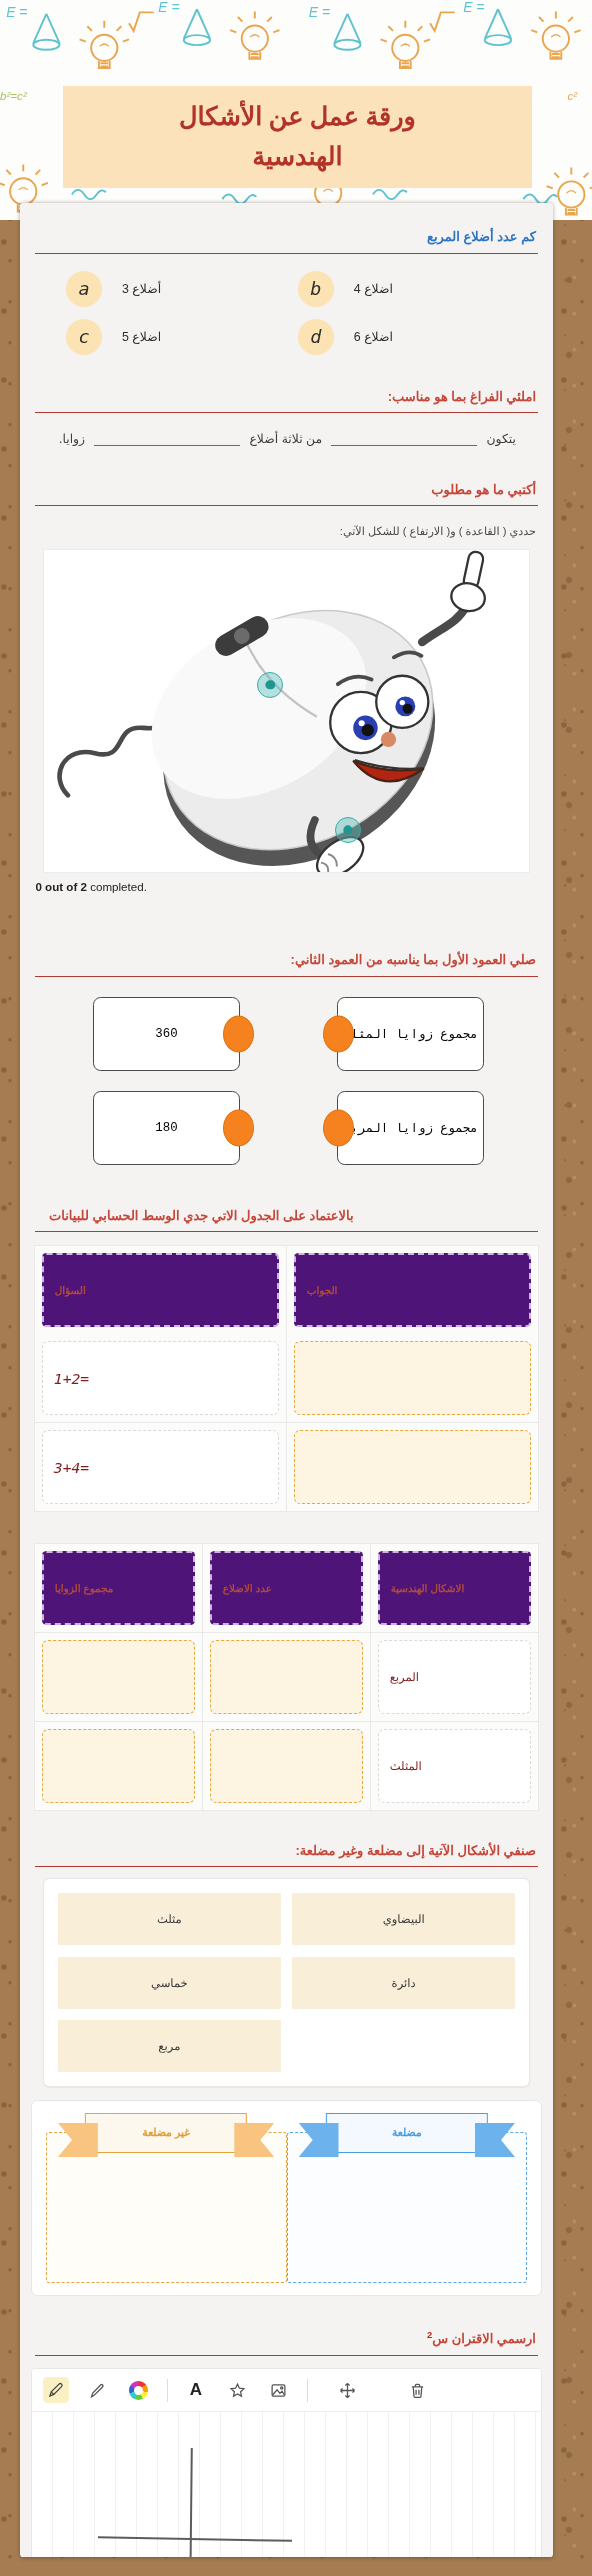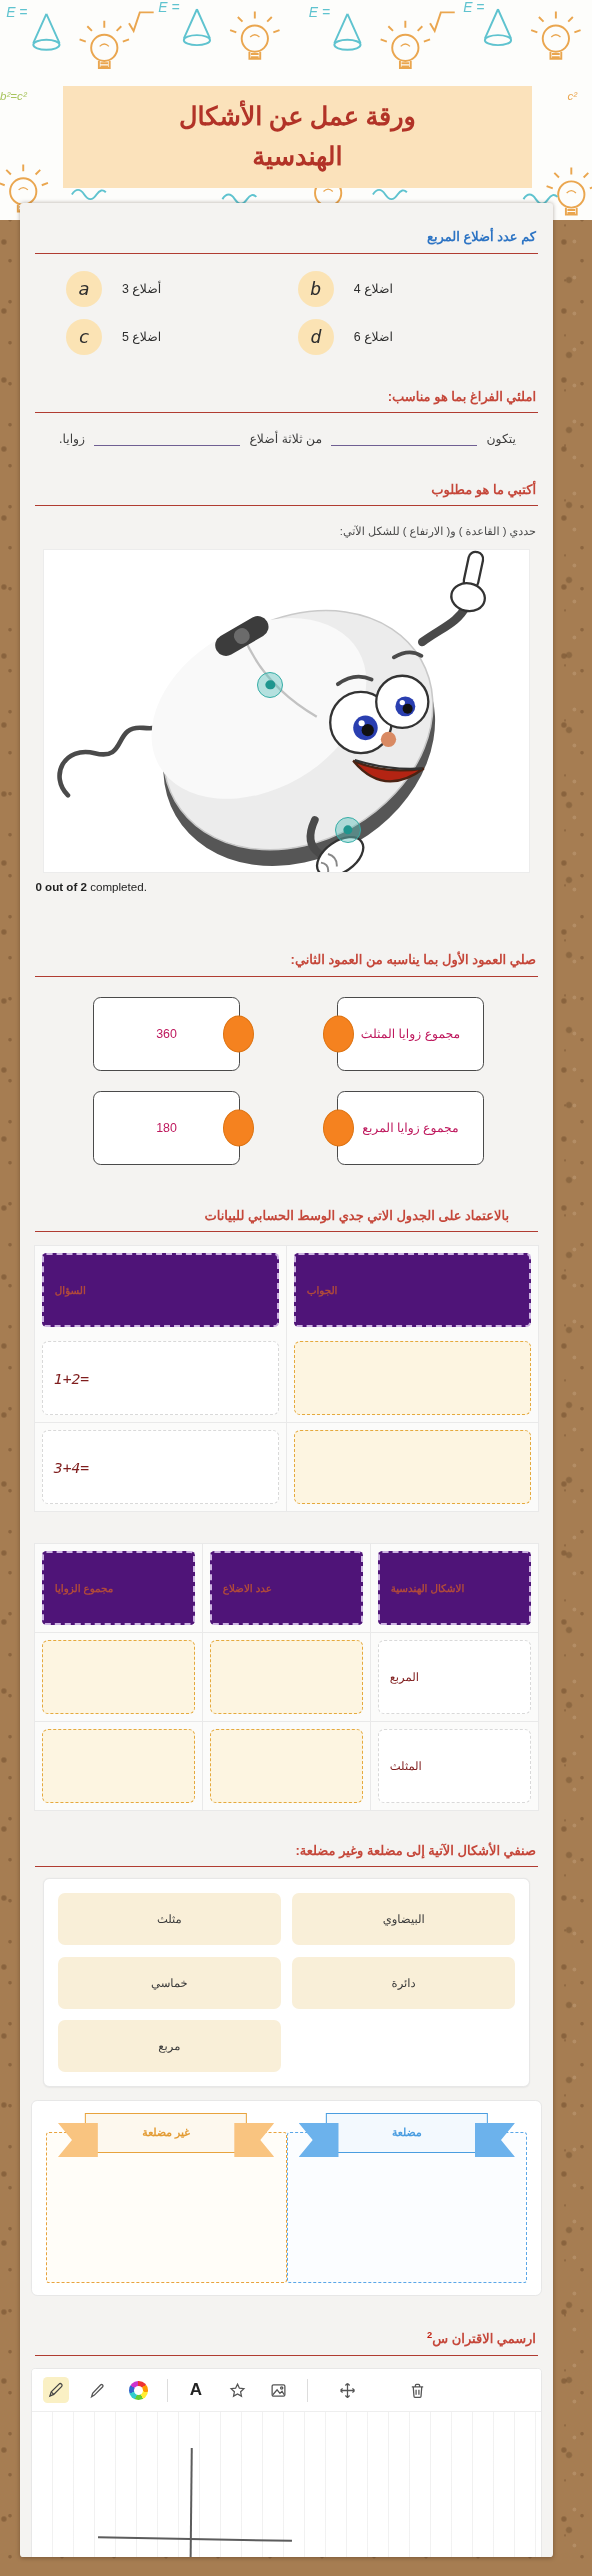--- a/index.html
+++ b/index.html
@@ -30,21 +30,21 @@
   }
 
   
   .card {
     position:absolute; left:20px; top:203px; width:533px; height:2354px;
     background:#f4f3f1; border-radius:3.1px; box-shadow:0 0.8px 4.6px rgba(40,20,5,.35);
     overflow:hidden;
   }
   .sec-title { direction:rtl; text-align:right; padding:0 17px; font-size:13px; font-weight:bold; color:#c5473a; }
   .sec-title.blue { color:#2d74c4; }
-  .sec-title.left-side { text-align:right; padding:0 44px 0 29px; }
+  .sec-title.left-side { text-align:left; padding:0 44px 0 29px; }
   .rule { border:none; border-top:0.8px solid #b03b31; margin:8.5px 15.4px 0 15.4px; }
 
   
   .options { display:grid; grid-template-columns:1fr 1fr; gap:12.4px 7.7px; margin:17px 31px 0 46px; }
   .option { display:flex; align-items:center; gap:20px; cursor:pointer; }
   .opt-circle {
     width:36px; height:36px; border-radius:50%; background:#fbe3b4; flex:0 0 auto;
     display:flex; align-items:center; justify-content:center;
     font-family:"DejaVu Sans Mono", monospace; font-style:italic; font-size:18.5px; color:#2e2e2e;
   }
@@ -62,21 +62,21 @@
     background:rgba(95,196,191,.45); border:1.5px solid #35ada6; cursor:pointer; }
   .hotspot::after { content:""; position:absolute; left:50%; top:50%; width:9.3px; height:9.3px;
     transform:translate(-50%,-50%); border-radius:50%; background:#1f968f; }
   .completed { margin:7.7px 0 0 15.4px; font-size:11.6px; color:#222; }
   .completed b { font-weight:bold; }
 
   
   .match-row { position:relative; height:74px; margin-top:20px; }
   .match-box { position:absolute; top:0; height:74px; width:147px; background:#fff;
     border:1.2px solid #4a4a4a; border-radius:7.7px; display:flex; align-items:center; justify-content:center;
-    font-size:12.4px; color:#be185d; }
+    font-size:12.4px; color:#000000;font-family:Liberation Mono, monospace; }
   .match-box.lft { left:73px; }
   .match-box.rgt { left:317px; direction:rtl; }
   .match-dot { position:absolute; top:50%; width:31px; height:37px; border-radius:50%;
     background:#f5821f; border:1.5px solid #dd7413; transform:translateY(-50%); cursor:pointer; }
   .match-box.lft .match-dot { right:-15.4px; }
   .match-box.rgt .match-dot { left:-15.4px; }
 
   
   .wtable { margin:12.4px 14px 0 14px; background:#e9e9e9; border:0.8px solid #e9e9e9;
     display:grid; gap:0.8px; }
@@ -88,21 +88,21 @@
     direction:rtl; color:#b04a3a; font-size:10.4px; font-weight:bold; }
   .q-box { height:74px; background:#fff; border:1.5px dashed #d9d9d9; border-radius:6.2px;
     display:flex; align-items:center; padding:0 10.8px;
     font-family:"DejaVu Sans Mono", monospace; font-style:italic; font-size:14.7px; color:#7f1d1d; }
   .q-box.rtl { direction:rtl; font-family:"Liberation Sans", sans-serif; font-style:normal; font-size:11.6px; }
   .a-box { height:74px; background:#fdf5e1; border:1.5px dashed #e5a93d; border-radius:6.2px; cursor:text; }
 
   
   .chips-card { margin:10.8px 23px 0 23px; background:#fff; border:0.8px solid #e7e7e7; border-radius:6.2px;
     box-shadow:0 0.8px 1.5px rgba(0,0,0,.05); padding:14px; display:grid; grid-template-columns:1fr 1fr; gap:11.6px; }
-  .chip { height:52px; background:#f9efd8; border-radius:7px; display:flex; align-items:center; justify-content:center;
+  .chip { height:52px; background:#f9efd8; border-radius:1px; display:flex; align-items:center; justify-content:center;
     direction:rtl; font-size:11.6px; color:#3a3a3a; cursor:grab; }
 
   
   .zones-card { margin:12.4px 10.8px 0 10.8px; background:#fff; border:0.8px solid #e7e7e7; border-radius:6.2px;
     padding:31px 14px 12.4px 14px; display:flex; gap:0; }
   .zone { position:relative; flex:1; height:151px; border-radius:3.1px; }
   .zone.orange { border:1.5px dashed #e8a33d; background:#fffdf8; }
   .zone.blue   { border:1.5px dashed #5aa7e8; background:#fbfdff; }
   .ribbon { position:absolute; top:-20px; left:50%; transform:translateX(-50%); width:68%; height:40px;
     display:flex; align-items:center; justify-content:center; font-size:10.8px; font-weight:bold; direction:rtl; z-index:2; }

